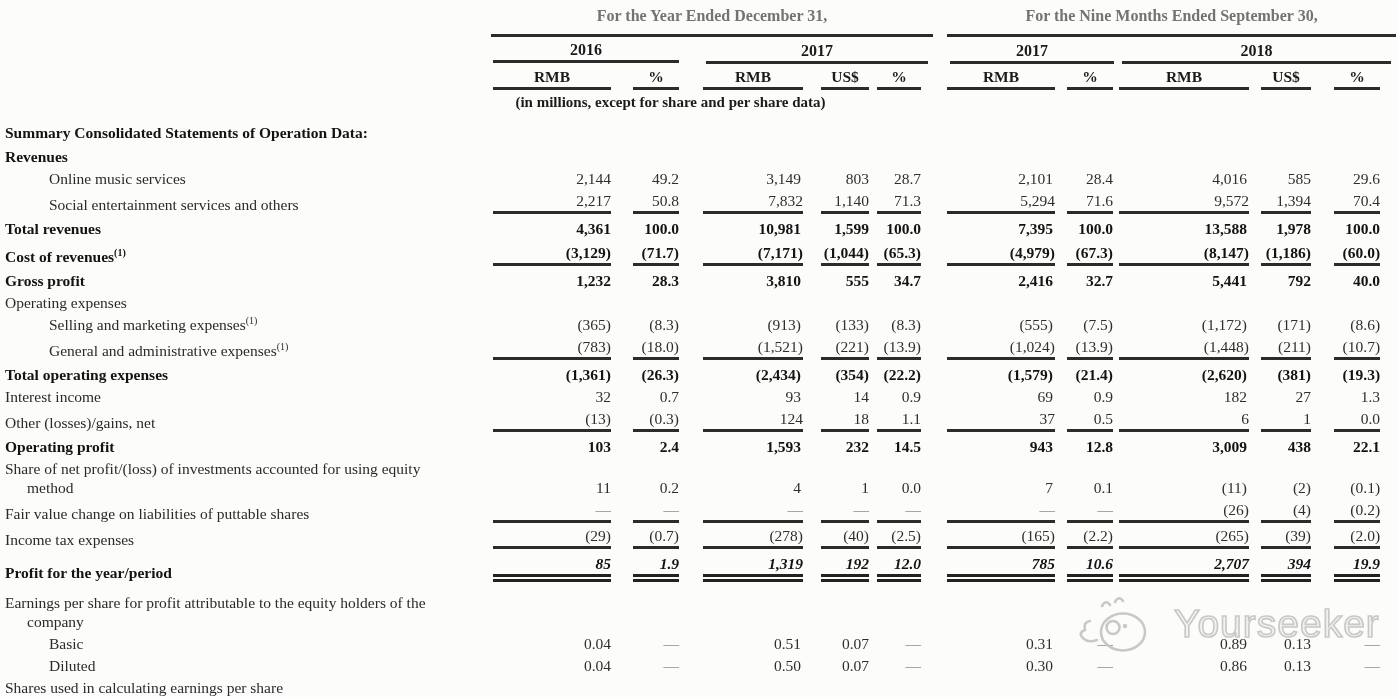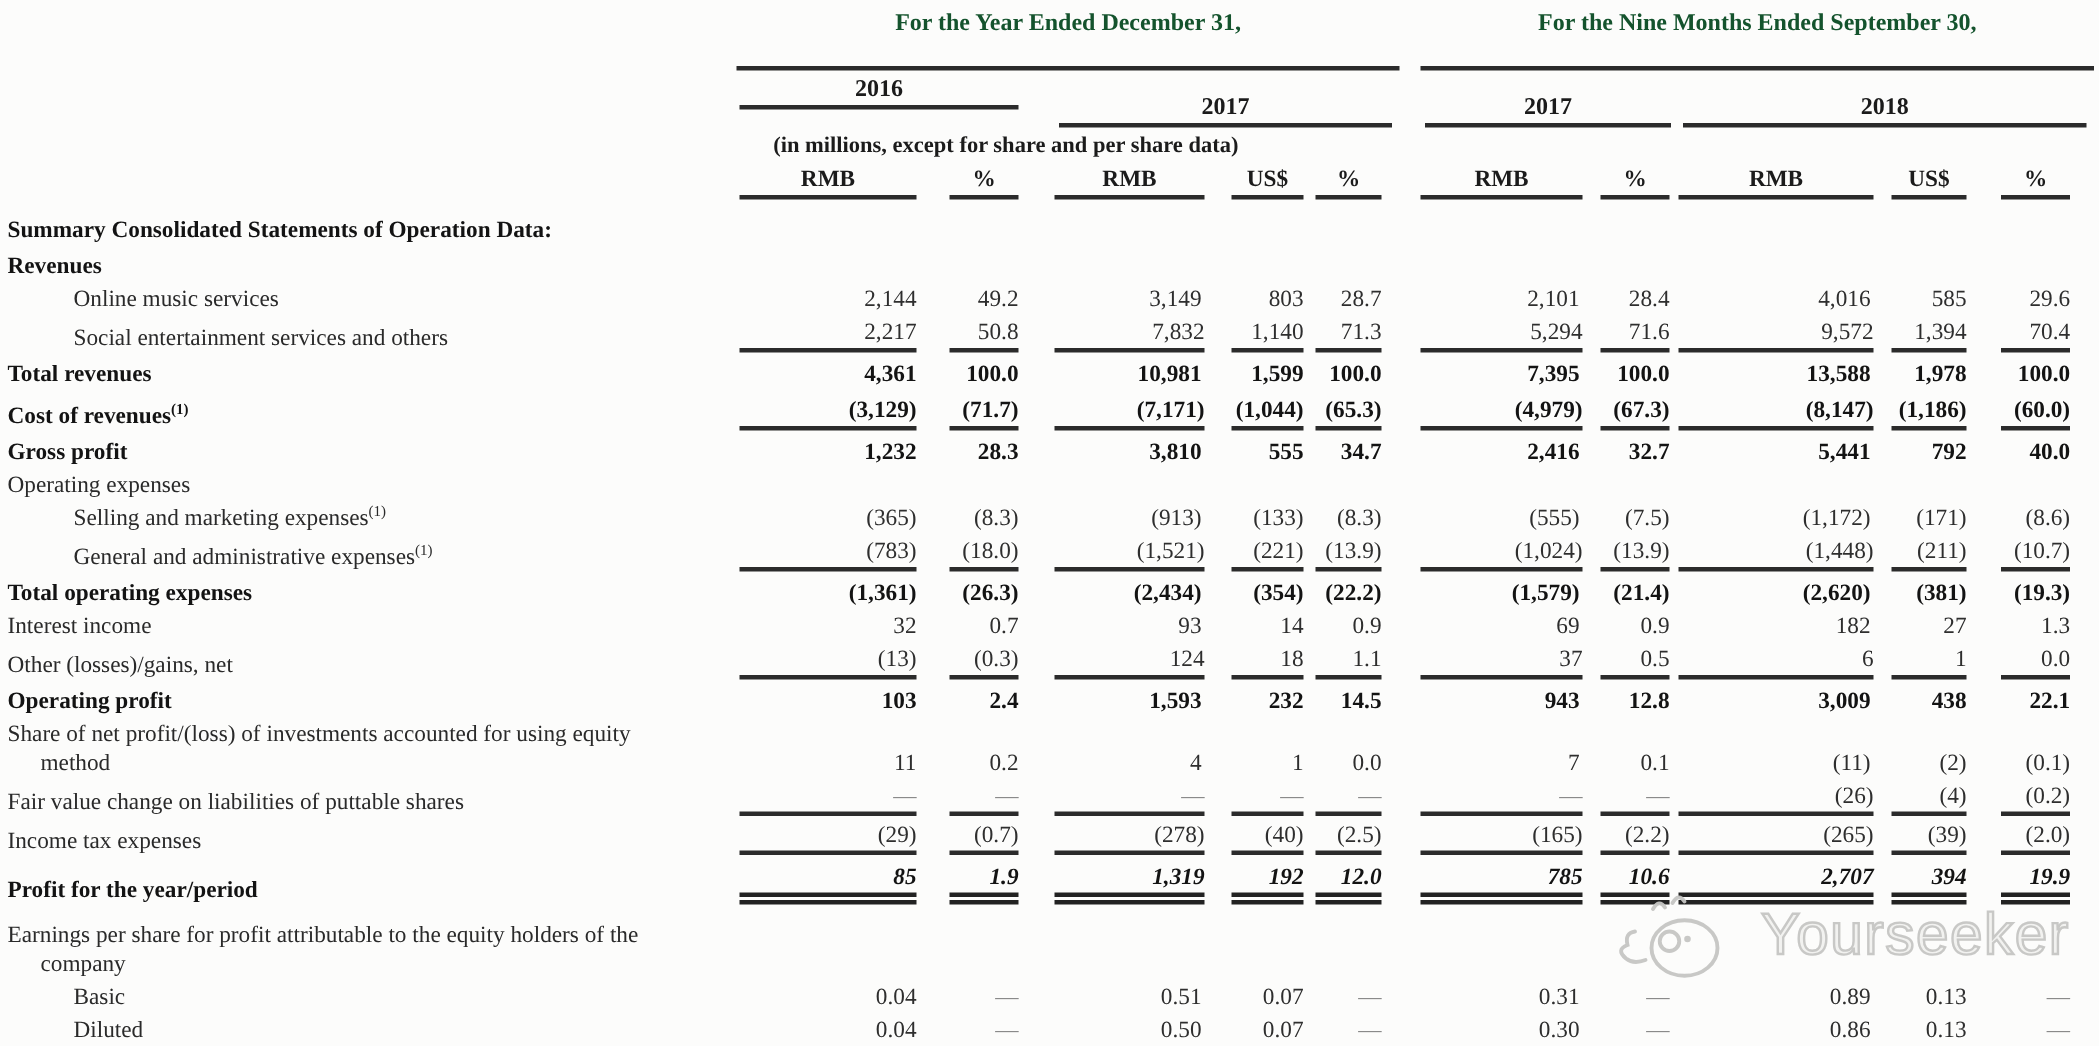--- a/index.html
+++ b/index.html
@@ -14,28 +14,28 @@
     width:1393px;margin:4px 0 0 3px;
   }
   td{
     vertical-align:bottom;padding:2px 0 1px;
     font-size:15.5px;line-height:19px;
     white-space:nowrap;overflow:visible;
   }
   
   .grp div{
     font-weight:bold;font-size:16px;text-align:center;
-    border-bottom:3px solid #2b2b2b;padding-bottom:19px;color:#14532d;
+    border-bottom:3px solid #2b2b2b;padding-bottom:9px;color:#737373;
   }
   .yr{text-align:center;}
   .yr div{
     font-weight:bold;font-size:16px;text-align:center;
     border-bottom:3px solid #2b2b2b;padding-bottom:1px;color:#1b1b1b;
   }
-  .yr-a div{margin:0 24px 12px 2px;}
+  .yr-a div{margin:0 24px 1px 2px;}
   .yr-b div{margin:0 5px 0 3px;}
   .uh{text-align:right;}
   .hr{
     display:inline-block;text-align:center;font-weight:bold;font-size:15.5px;color:#1b1b1b;
     border-bottom:3px solid #2b2b2b;padding-bottom:1px;
   }
   .note{ text-align:center;font-weight:bold;font-size:15px;color:#1b1b1b;}
   .note span{display:inline-block;transform:translateX(-29px);}
   
   .lbl{text-align:left;padding-left:2px;color:#2a2a2a;}
@@ -110,35 +110,35 @@
         </td>
       <td class="sp"></td>
       <td class="yr yr-b" colspan="2">
           <div>2017</div>
         </td>
       <td class="yr yr-b" colspan="3">
           <div>2018</div>
         </td>
     </tr>
     <tr>
-      <td class="note" colspan="12"><span>(in millions, except for share and per share data)</span></td>
-    </tr>
-    <tr>
       <td></td>
       <td class="uh t0"><span class="hr c0">RMB</span></td>
       <td class="uh t1"><span class="hr c1">%</span></td>
       <td class="uh t2"><span class="hr c2">RMB</span></td>
       <td class="uh t3"><span class="hr c3">US$</span></td>
       <td class="uh t4"><span class="hr c4">%</span></td>
       <td class="sp"></td>
       <td class="uh t5"><span class="hr c5">RMB</span></td>
       <td class="uh t6"><span class="hr c6">%</span></td>
       <td class="uh t7"><span class="hr c7">RMB</span></td>
       <td class="uh t8"><span class="hr c8">US$</span></td>
       <td class="uh t9"><span class="hr c9">%</span></td>
+    </tr>
+    <tr>
+      <td class="note" colspan="12"><span>(in millions, except for share and per share data)</span></td>
     </tr>
   </thead>
   <tbody id="tbody">
       <tr class="bold gap">
         <td class="lbl">
           <div class="l1">Summary Consolidated Statements of Operation Data:</div>
         </td>
         <td class="val t0"></td>
         <td class="val t1"></td>
         <td class="val t2"></td>

